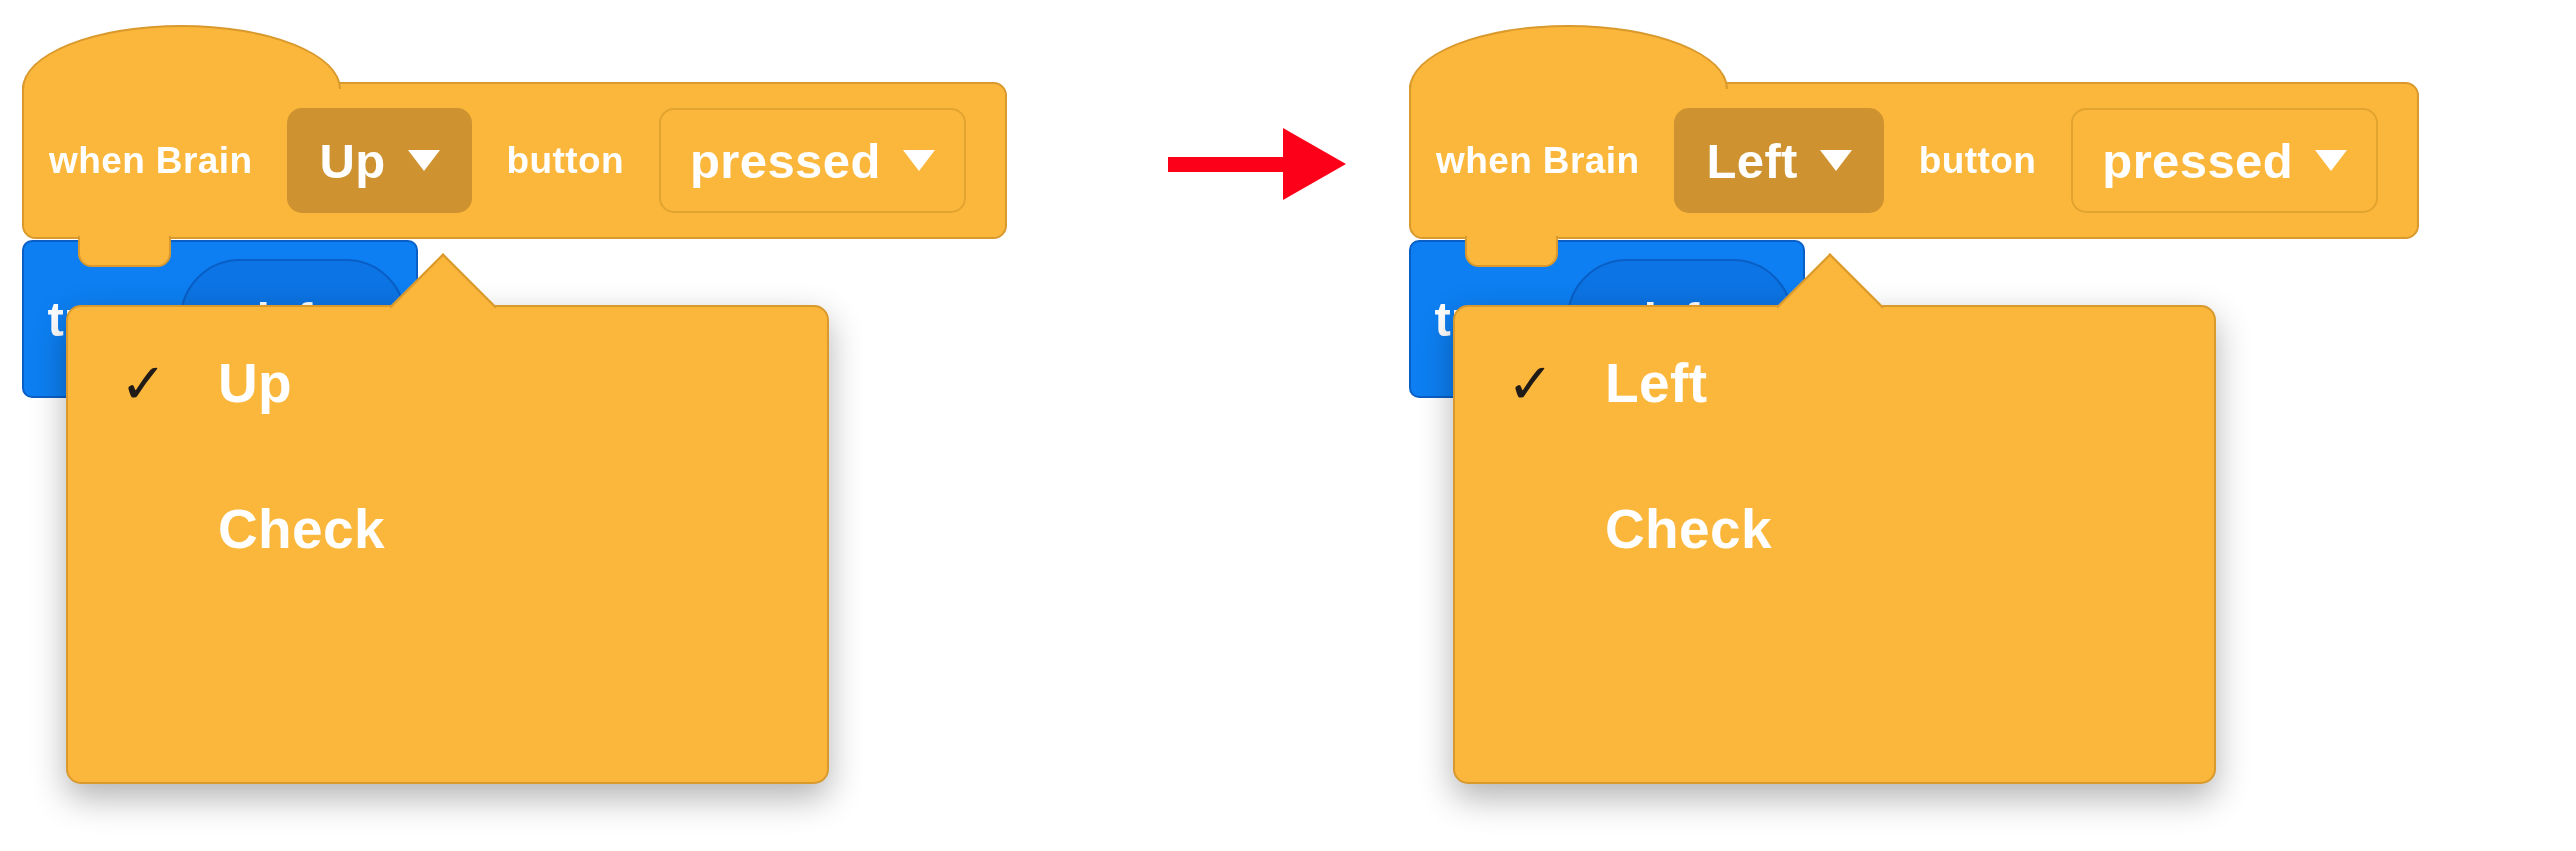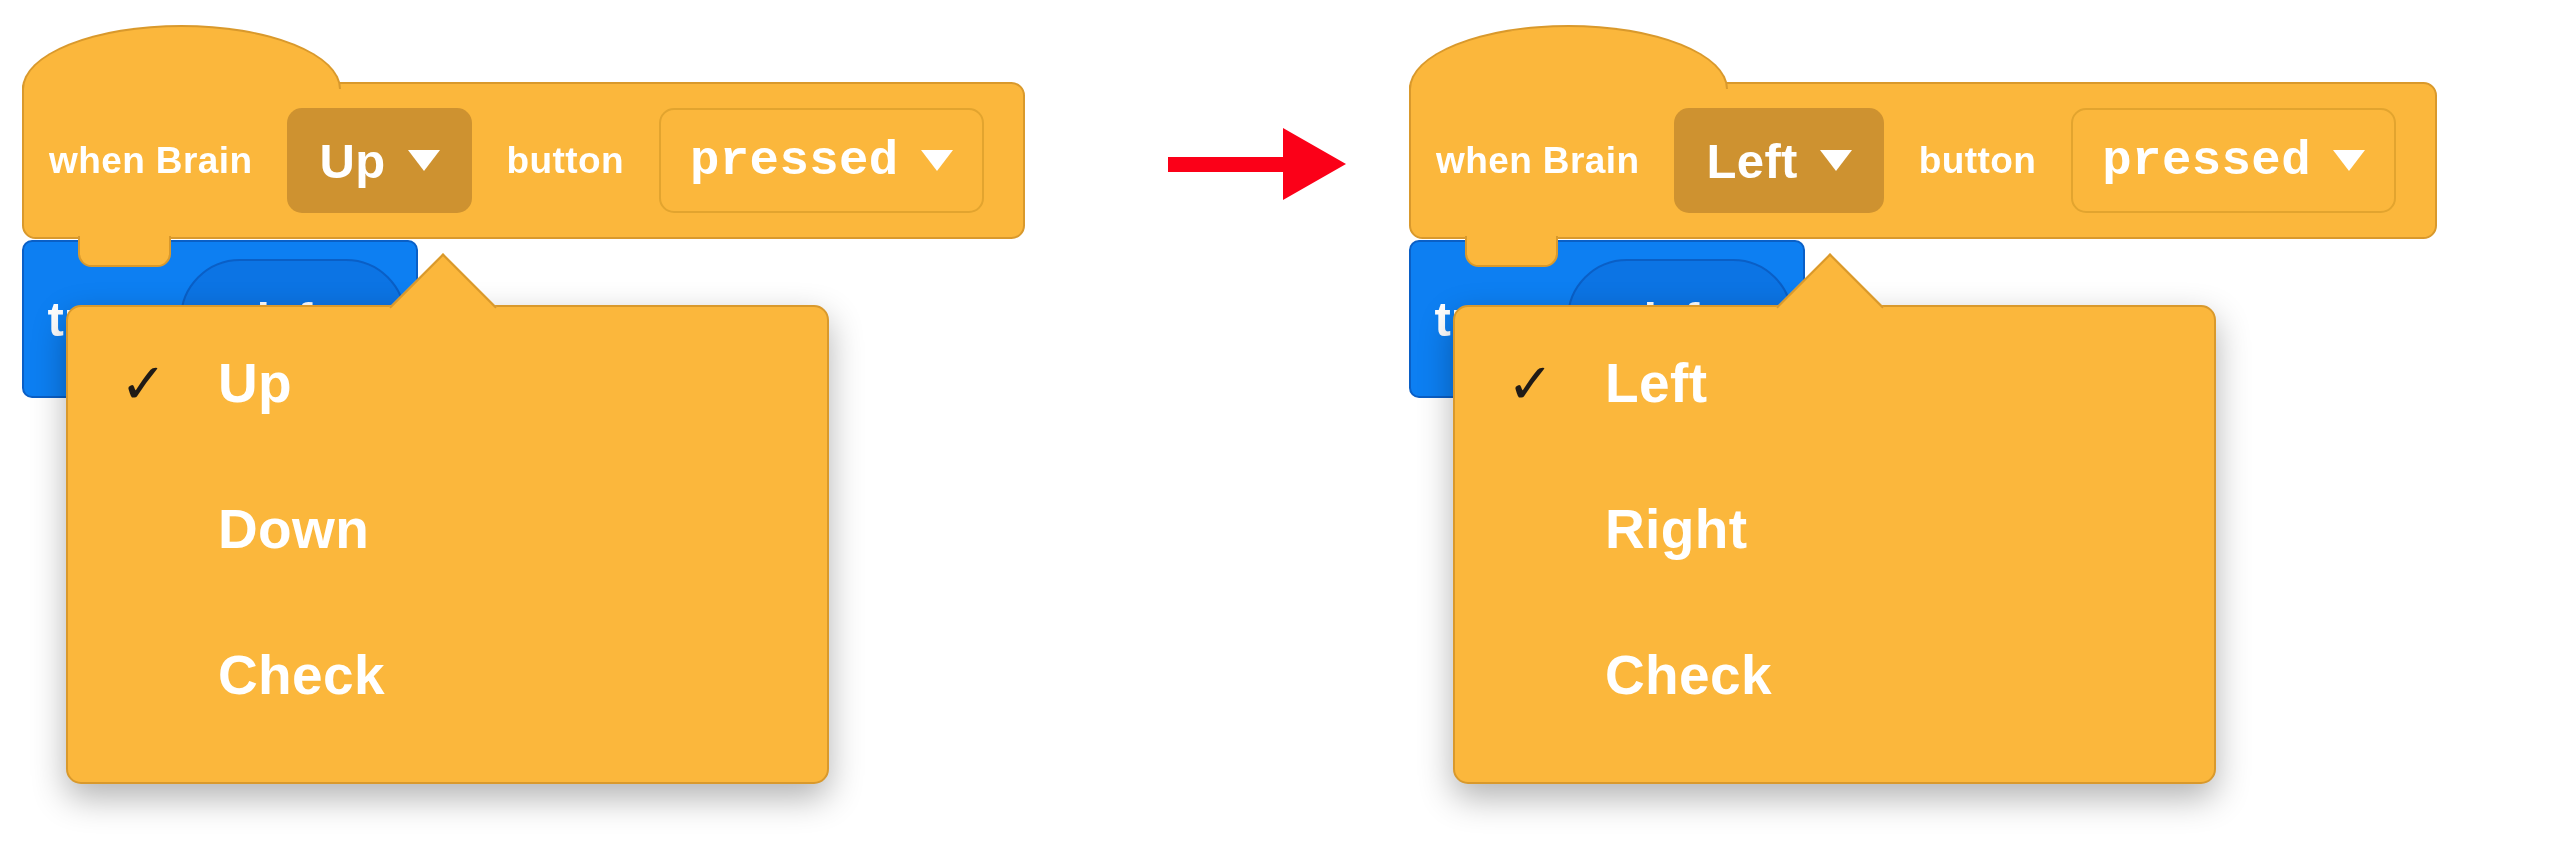--- a/index.html
+++ b/index.html
@@ -29,21 +29,21 @@
     position:absolute;left:56px;top:236px;width:89px;height:29px;
     background:#FBB73C;border:2.5px solid #D9992C;border-top:none;
     border-radius:0 0 13.5px 13.5px;z-index:3;
   }
   .blabel{font-size:37px;font-weight:600;color:#ffffff;letter-spacing:0.4px;}
   .field{
     height:105px;box-sizing:border-box;border-radius:15px;
     display:flex;align-items:center;gap:22px;padding:0 32px;cursor:pointer;
   }
   .field.solid{background:#CE9230;}
-  .field.outline{background:transparent;border:2.5px solid #E2A42F;padding:0 29px;font-family:Liberation Mono, monospace;}
+  .field.outline{background:transparent;border:2.5px solid #E2A42F;padding:0 29px;}
   .fval{font-size:49px;font-weight:600;color:#ffffff;letter-spacing:0.4px;}
   .caret{
     width:0;height:0;border-left:16px solid transparent;
     border-right:16px solid transparent;border-top:21px solid #ffffff;
   }
 
   
   .turn-block{
     position:absolute;left:0;top:240px;width:396px;height:158px;box-sizing:border-box;
     background:#0D7FF2;border:2.5px solid #0A5FC6;border-radius:10px;
@@ -117,24 +117,20 @@
     </div>
 
     <div class="menu">
       <div class="menu-pointer"></div>
       <div class="menu-item">
         <span class="menu-check">✓</span>
         <span class="menu-label">Up</span>
       </div>
       <div class="menu-item">
         <span class="menu-check"></span>
-        <span class="menu-label">Down</span>
-      </div>
-      <div class="menu-item">
-        <span class="menu-check"></span>
         <span class="menu-label">Check</span>
       </div>
     </div>
 
   </section>
 
   <div class="arrow">
     <div class="arrow-shaft"></div>
     <div class="arrow-head"></div>
   </div>
@@ -164,24 +160,20 @@
     </div>
 
     <div class="menu">
       <div class="menu-pointer"></div>
       <div class="menu-item">
         <span class="menu-check">✓</span>
         <span class="menu-label">Left</span>
       </div>
       <div class="menu-item">
         <span class="menu-check"></span>
-        <span class="menu-label">Right</span>
-      </div>
-      <div class="menu-item">
-        <span class="menu-check"></span>
         <span class="menu-label">Check</span>
       </div>
     </div>
 
   </section>
 
 </div>
 
 
 </body></html>

